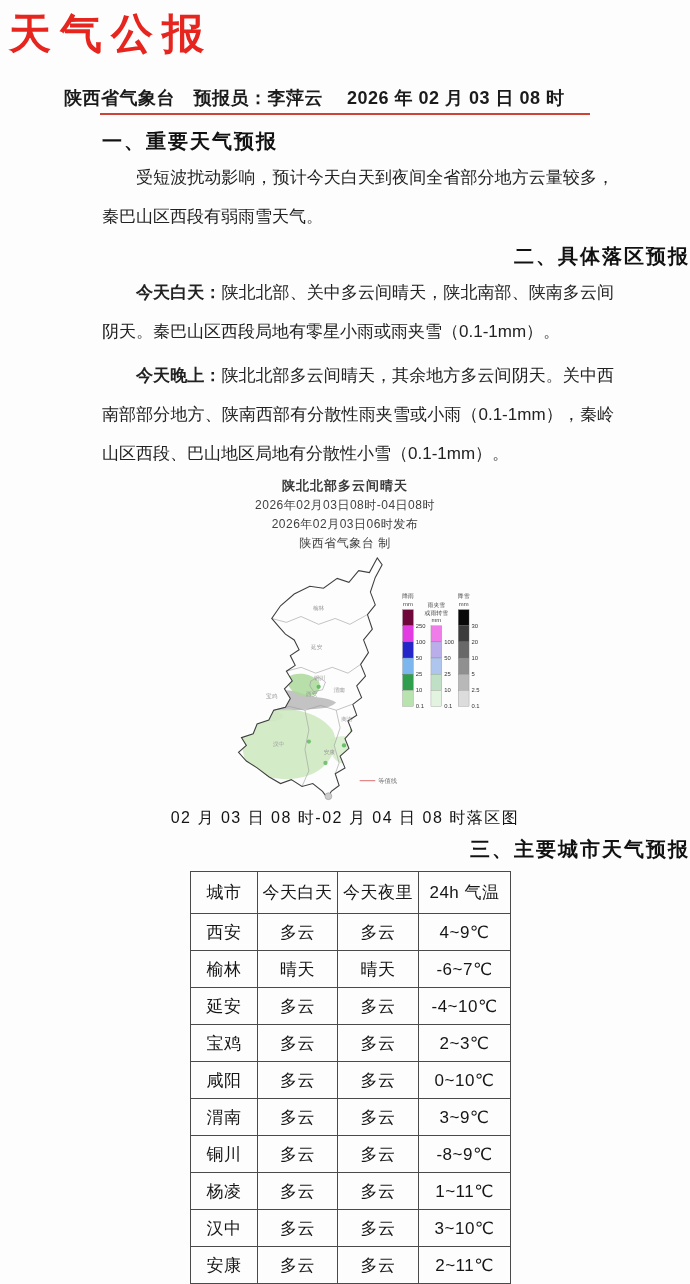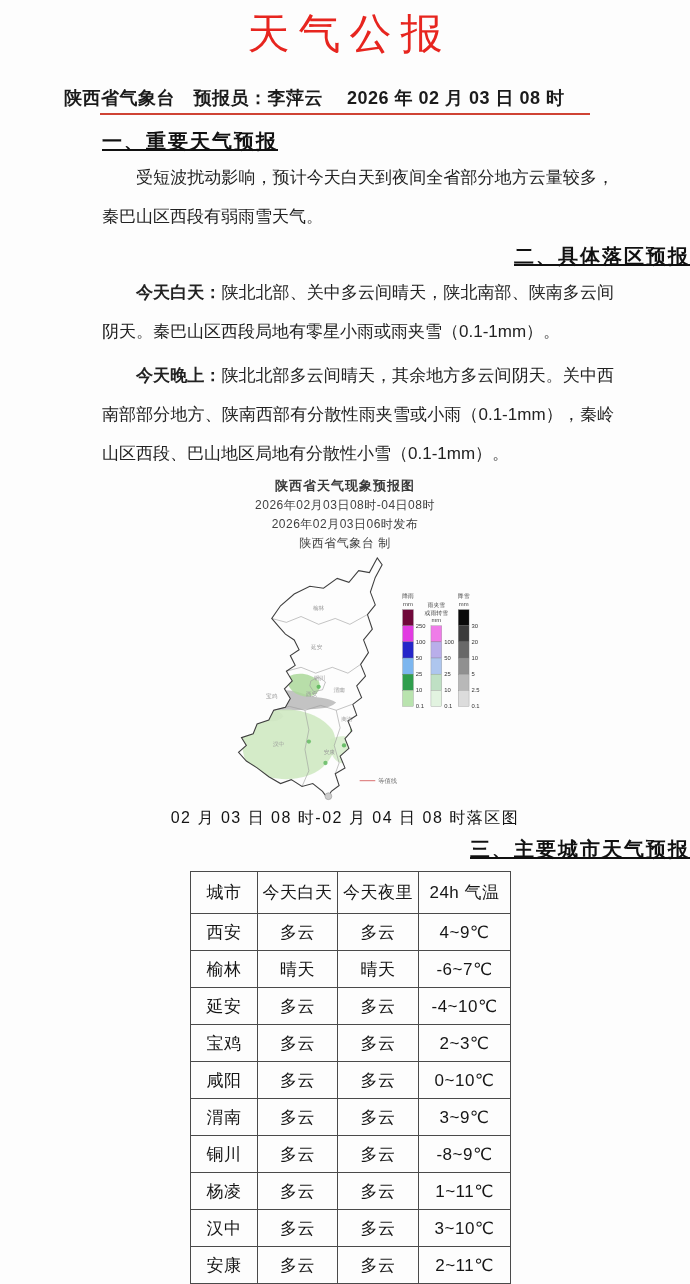--- a/index.html
+++ b/index.html
@@ -2,32 +2,32 @@
 <html><head>
 <meta charset="utf-8">
 <style>
   html,body{margin:0;padding:0;background:#ffffff;}
   .page{
     width:690px;height:1284px;position:relative;overflow:hidden;
     background:#fdfdfd;color:#1d1d1d;
     font-family:"Liberation Sans","DejaVu Sans",sans-serif;
   }
   .doc-title{
-    margin:6px 0 0 0;text-align:center;
-    font-size:42px;font-weight:400;letter-spacing:9px;text-indent:9px;
+    margin:6px 0 0 0;
+    font-size:42px;font-weight:700;letter-spacing:9px;text-indent:9px;
     color:#e7251f;
   }
   .issuer-line{
     margin:24px 0 0 64px;font-size:18px;font-weight:700;color:#1b1b1b;
     letter-spacing:0.5px;white-space:nowrap;
   }
   .red-rule{margin:3px 0 0 100px;width:490px;height:2px;background:#cf4334;}
   .sec-heading{
     margin:14px 0 0 102px;font-size:20px;font-weight:700;color:#111;
-    letter-spacing:2px;line-height:24px;text-decoration:underline;
+    letter-spacing:2px;line-height:24px;
   }
   .sec-heading.tight{margin-top:8px;text-align:right;}
   .body-p{
     margin:5px 0 0 102px;width:512px;
     font-size:17px;line-height:39px;color:#222;
     text-indent:34px;text-align:justify;
   }
   .body-p .b{font-weight:700;}
   .map-block{margin-top:4px;text-align:center;}
   .map-title{font-size:13px;font-weight:700;color:#3a3a3a;letter-spacing:1px;}
@@ -58,21 +58,21 @@
   <div class="red-rule"></div>
 
   <div class="sec-heading">一、重要天气预报</div>
   <p class="body-p">受短波扰动影响，预计今天白天到夜间全省部分地方云量较多，秦巴山区西段有弱雨雪天气。</p>
 
   <div class="sec-heading tight">二、具体落区预报</div>
   <p class="body-p"><span class="b">今天白天：</span><span>陕北北部、关中多云间晴天，陕北南部、陕南多云间阴天。秦巴山区西段局地有零星小雨或雨夹雪（0.1-1mm）。</span></p>
   <p class="body-p"><span class="b">今天晚上：</span><span>陕北北部多云间晴天，其余地方多云间阴天。关中西南部部分地方、陕南西部有分散性雨夹雪或小雨（0.1-1mm），秦岭山区西段、巴山地区局地有分散性小雪（0.1-1mm）。</span></p>
 
   <div class="map-block">
-    <div class="map-title">陕西省天气现象预报图</div>
+    <div class="map-title">陕北北部多云间晴天</div>
     <div class="map-sub">2026年02月03日08时-04日08时</div>
     <div class="map-sub">2026年02月03日06时发布</div>
     <div class="map-sub">陕西省气象台 制</div>
 
     <svg id="map-svg" class="map-svg" width="284" height="252" viewBox="0 0 290 258" xmlns="http://www.w3.org/2000/svg">
       <defs>
         <clipPath id="prov-clip">
           <path d="M178,4 L183,11 L176,24 L171,39 L176,52 L168,62 L173,77 L164,88 L169,101 L161,113 L166,125 L157,135 L162,147 L153,154 L157,165 L148,171 L152,181 L145,189 L149,199 L140,207 L145,219 L135,225 L139,237 L131,243 L127,250 L122,243 L112,235 L101,238 L90,231 L79,235 L67,228 L55,219 L44,212 L36,203 L44,196 L39,188 L51,184 L55,174 L67,170 L72,160 L84,157 L89,148 L83,138 L91,130 L85,120 L94,114 L89,104 L98,98 L93,88 L84,82 L77,74 L70,66 L79,53 L93,41 L109,33 L123,35 L137,25 L149,29 L159,17 L170,19 Z"></path>
         </clipPath>
       </defs>

